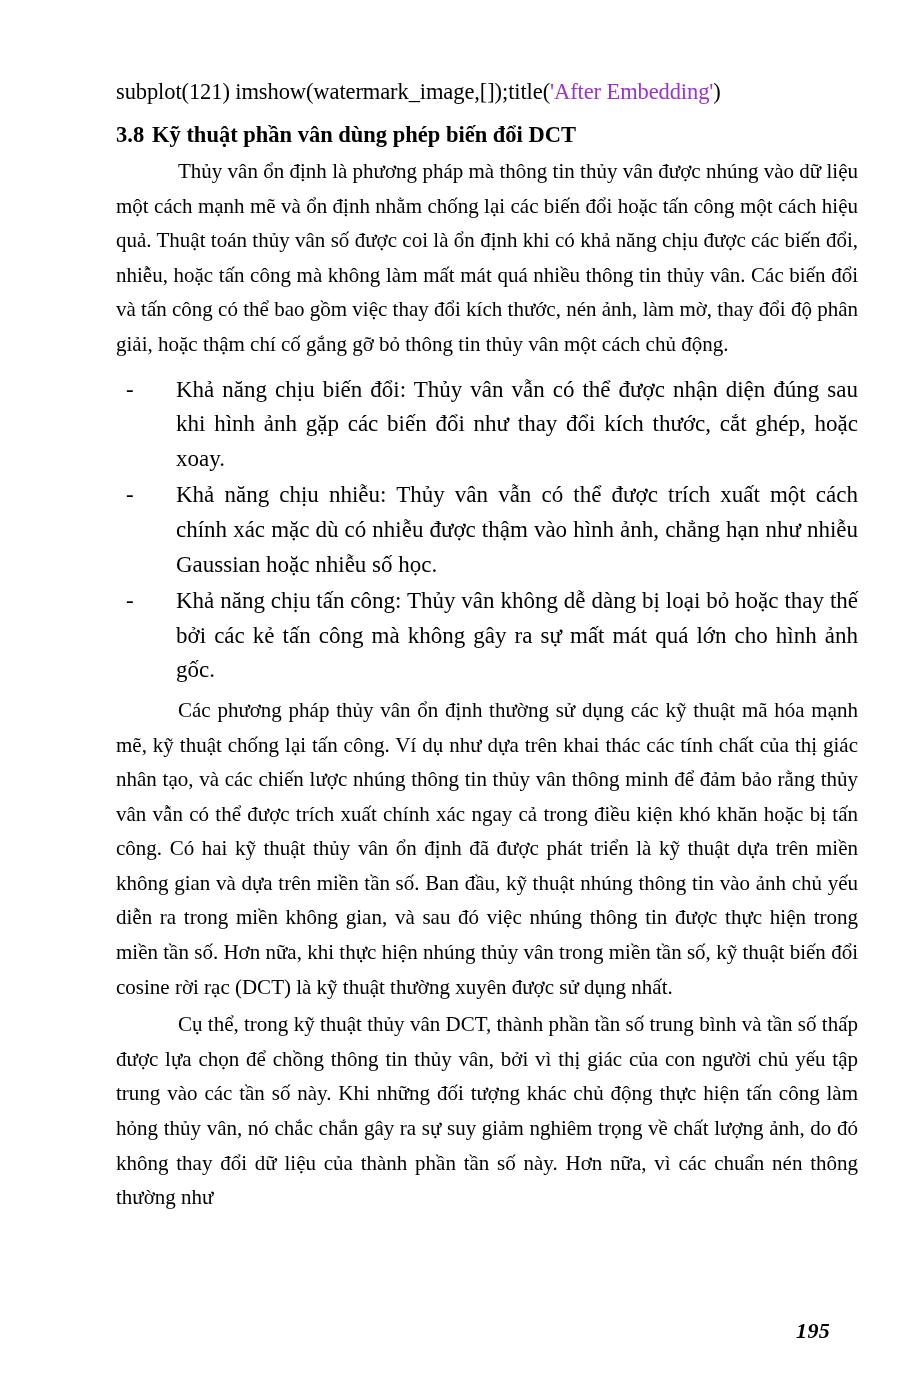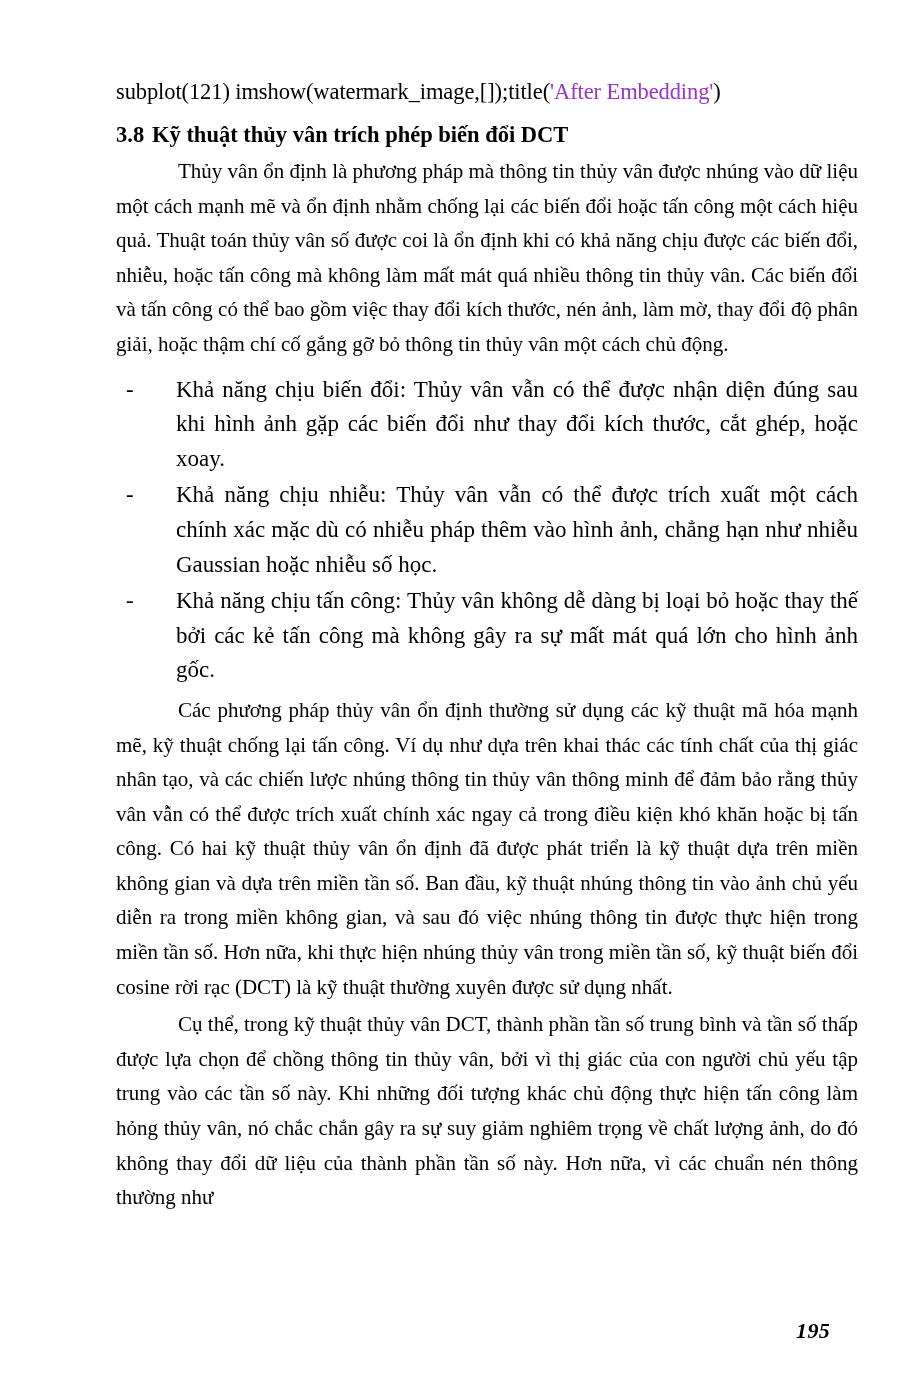--- a/index.html
+++ b/index.html
@@ -109,37 +109,37 @@
 </style>
 </head>
 <body>
 
 <div class="page">
   <div class="content">
 
     <div class="code-line"><span>subplot(121) imshow(watermark_image,[]);title(</span><span class="str">'After Embedding'</span><span>)</span></div>
 
 
-    <div class="heading"><span class="num">3.8</span><span>Kỹ thuật thủy vân trích phép biến đổi DCT</span></div>
+    <div class="heading"><span class="num">3.8</span><span>Kỹ thuật phần vân dùng phép biến đổi DCT</span></div>
 
     <p class="body-par">Thủy vân ổn định là phương pháp mà thông tin thủy vân được nhúng vào dữ liệu một cách mạnh mẽ và ổn định nhằm chống lại các biến đổi hoặc tấn công một cách hiệu quả. Thuật toán thủy vân số được coi là ổn định khi có khả năng chịu được các biến đổi, nhiễu, hoặc tấn công mà không làm mất mát quá nhiều thông tin thủy vân. Các biến đổi và tấn công có thể bao gồm việc thay đổi kích thước, nén ảnh, làm mờ, thay đổi độ phân giải, hoặc thậm chí cố gắng gỡ bỏ thông tin thủy vân một cách chủ động.</p>
 
     <div class="gap-md"></div>
 
 
     <div class="gap-sm"></div>
 
     <ul class="bullets">
       <li>
         <span class="dash">-</span>
         <span class="li-text">Khả năng chịu biến đổi: Thủy vân vẫn có thể được nhận diện đúng sau khi hình ảnh gặp các biến đổi như thay đổi kích thước, cắt ghép, hoặc xoay.</span>
       </li>
       <li>
         <span class="dash">-</span>
-        <span class="li-text">Khả năng chịu nhiễu: Thủy vân vẫn có thể được trích xuất một cách chính xác mặc dù có nhiễu pháp thêm vào hình ảnh, chẳng hạn như nhiễu Gaussian hoặc nhiễu số học.</span>
+        <span class="li-text">Khả năng chịu nhiễu: Thủy vân vẫn có thể được trích xuất một cách chính xác mặc dù có nhiễu được thậm vào hình ảnh, chẳng hạn như nhiễu Gaussian hoặc nhiễu số học.</span>
       </li>
       <li>
         <span class="dash">-</span>
         <span class="li-text">Khả năng chịu tấn công: Thủy vân không dễ dàng bị loại bỏ hoặc thay thế bởi các kẻ tấn công mà không gây ra sự mất mát quá lớn cho hình ảnh gốc.</span>
       </li>
     </ul>
 
     <div class="gap-sm"></div>
 
     <p class="body-par">Các phương pháp thủy vân ổn định thường sử dụng các kỹ thuật mã hóa mạnh mẽ, kỹ thuật chống lại tấn công. Ví dụ như dựa trên khai thác các tính chất của thị giác nhân tạo, và các chiến lược nhúng thông tin thủy vân thông minh để đảm bảo rằng thủy vân vẫn có thể được trích xuất chính xác ngay cả trong điều kiện khó khăn hoặc bị tấn công. Có hai kỹ thuật thủy vân ổn định đã được phát triển là kỹ thuật dựa trên miền không gian và dựa trên miền tần số. Ban đầu, kỹ thuật nhúng thông tin vào ảnh chủ yếu diễn ra trong miền không gian, và sau đó việc nhúng thông tin được thực hiện trong miền tần số. Hơn nữa, khi thực hiện nhúng thủy vân trong miền tần số, kỹ thuật biến đổi cosine rời rạc (DCT) là kỹ thuật thường xuyên được sử dụng nhất.</p>

